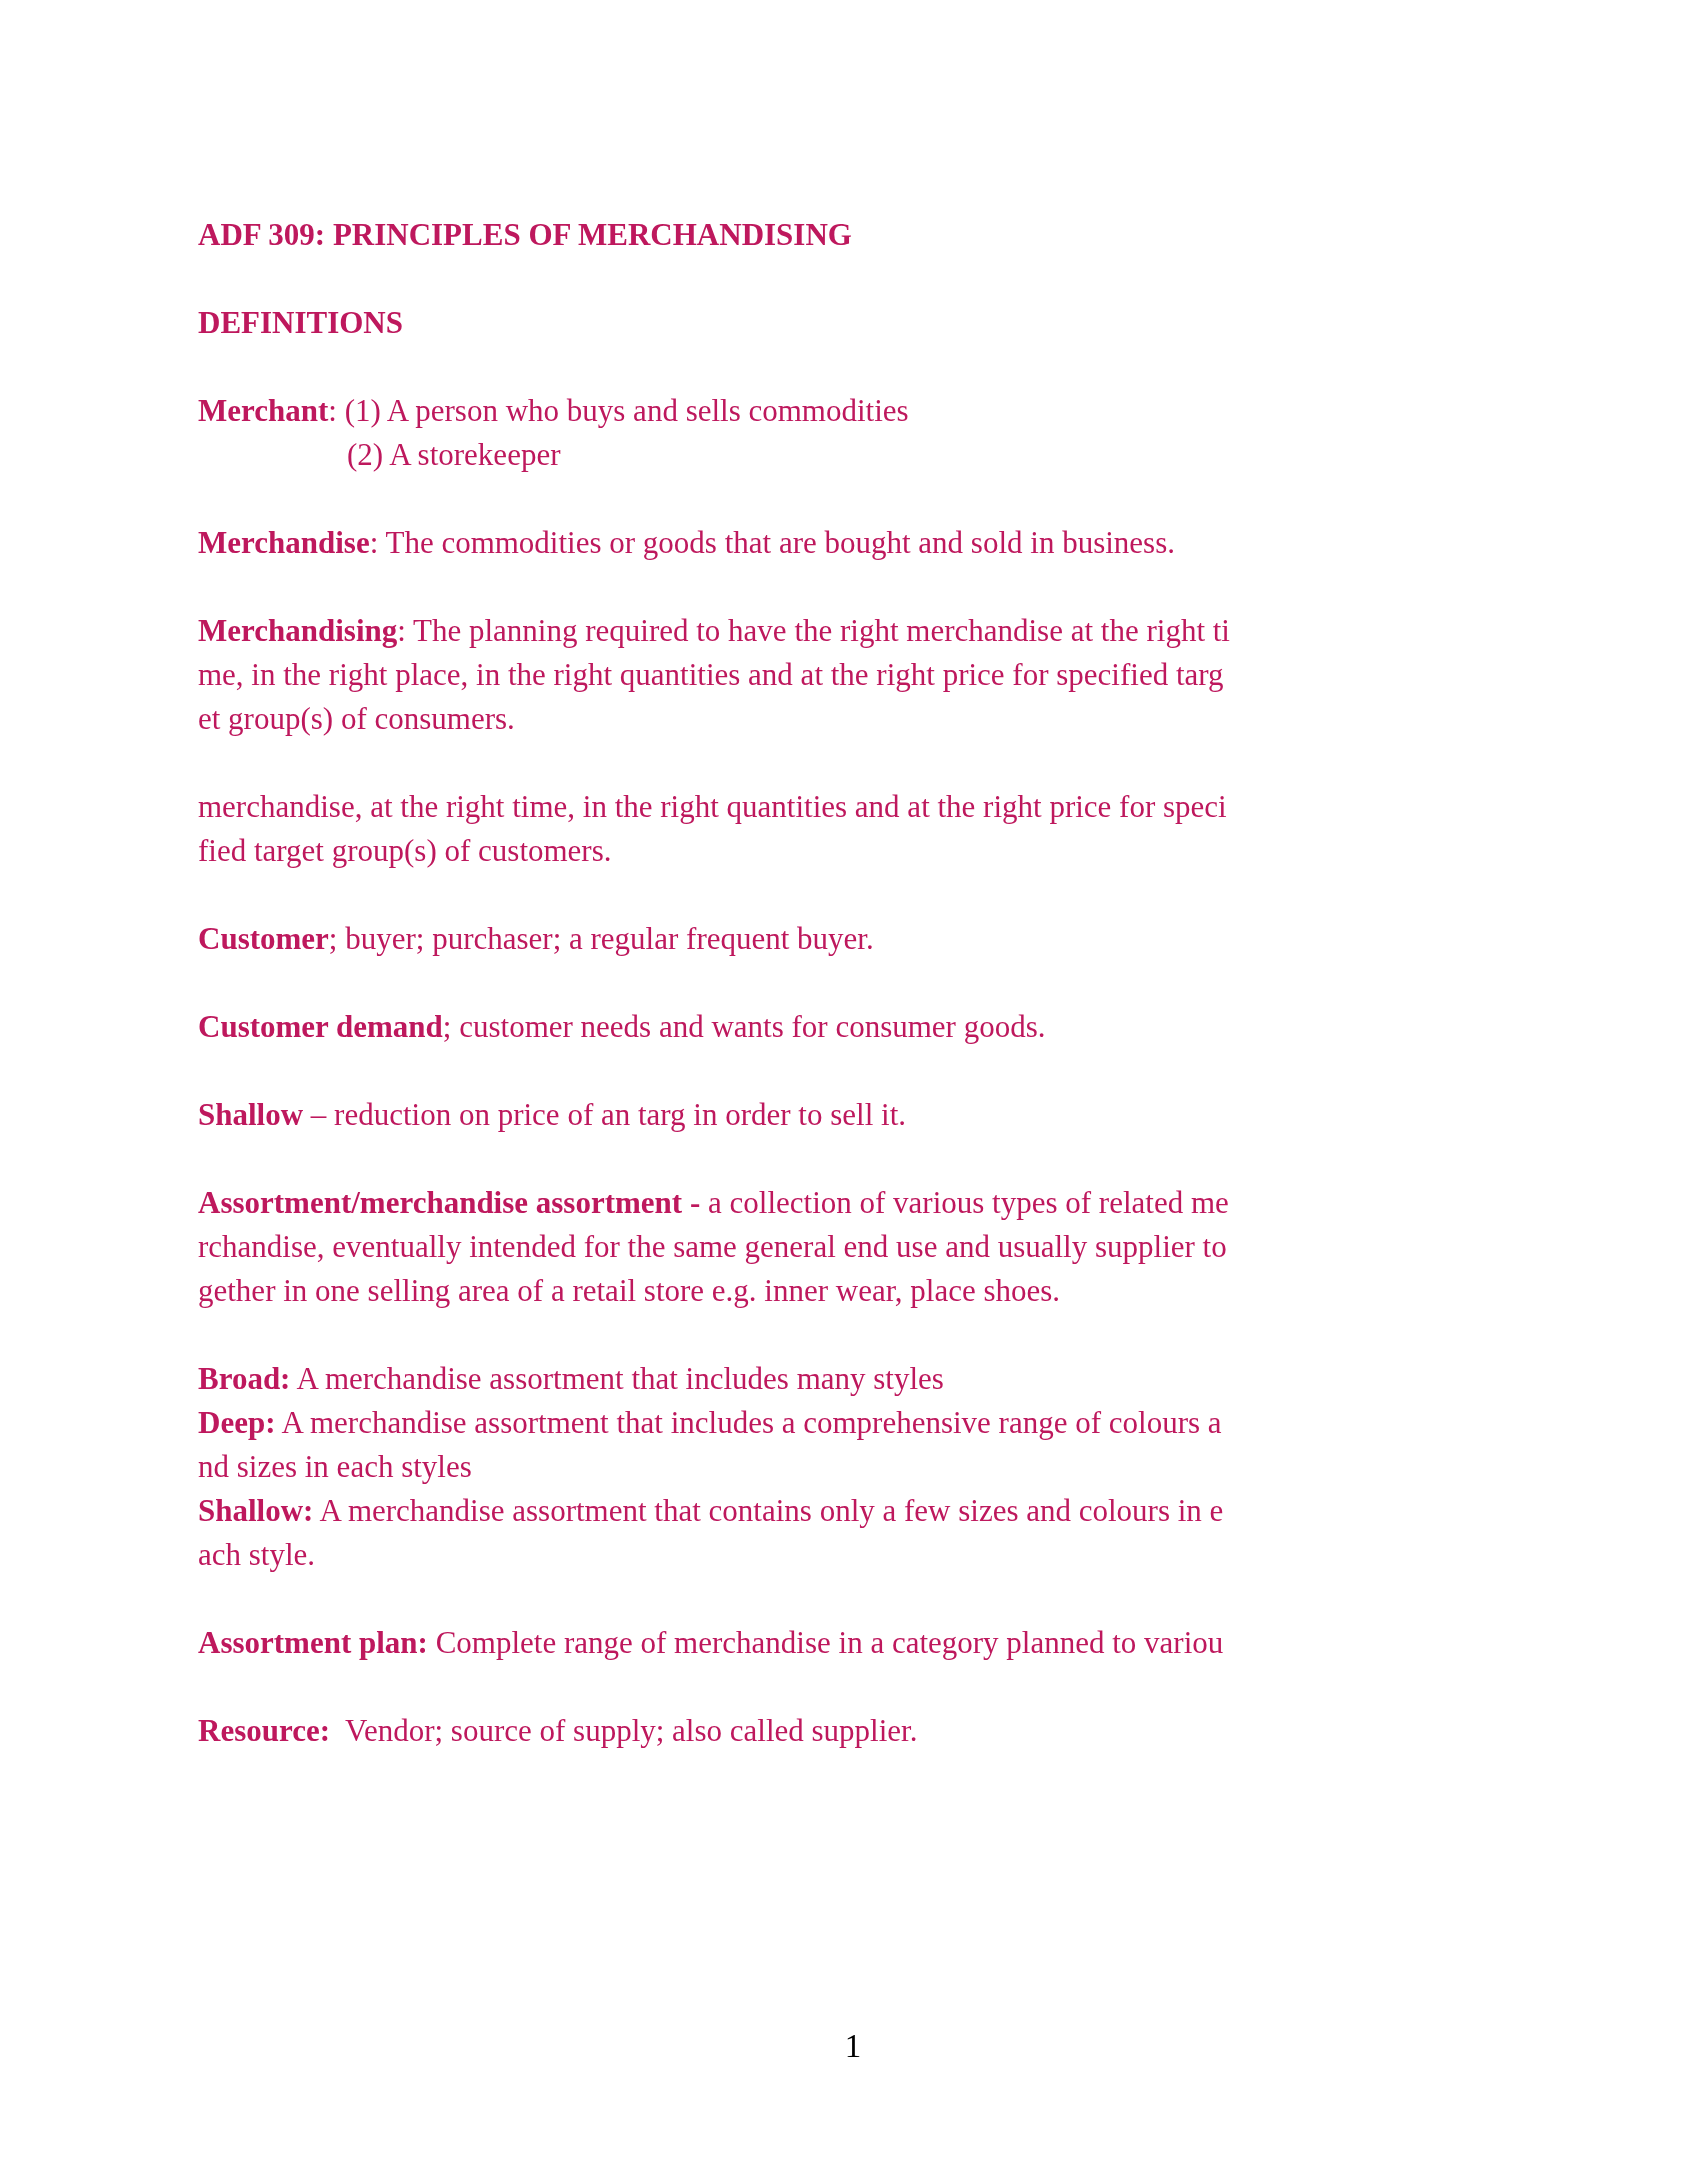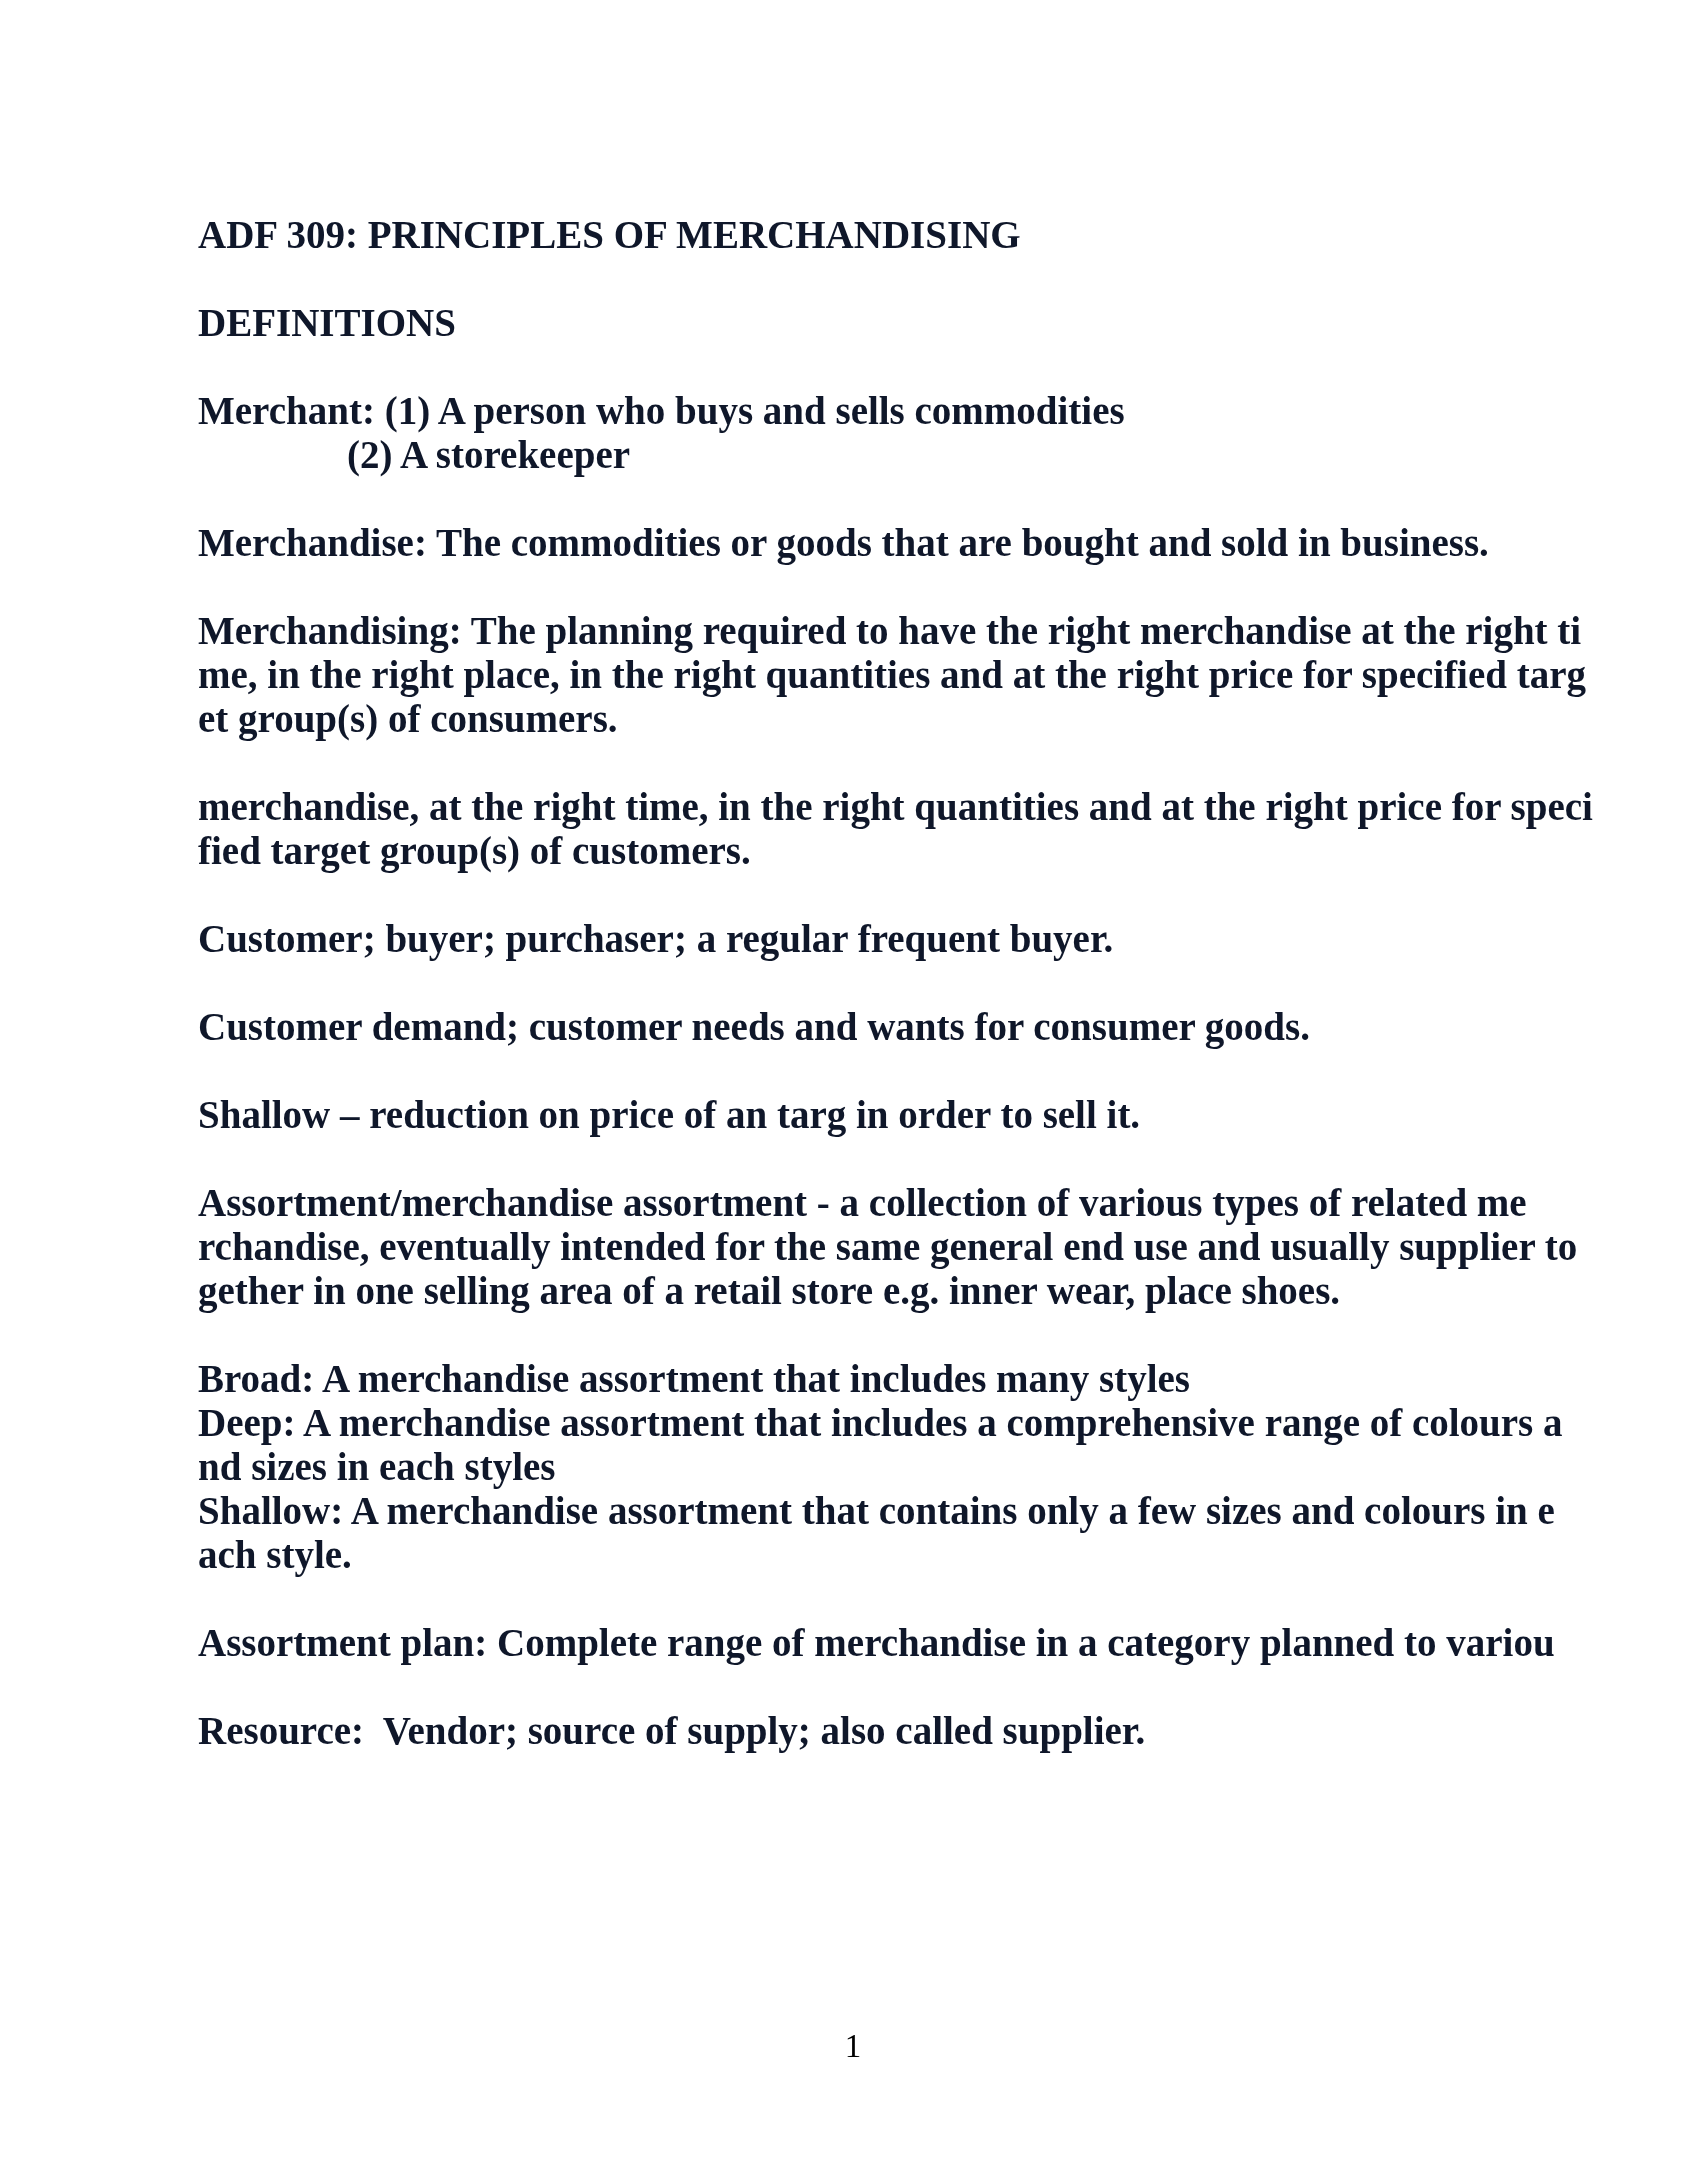--- a/index.html
+++ b/index.html
@@ -23,26 +23,26 @@
   .content {
     position: absolute;
     left: 198px;
     top: 213px;
     width: 1363px;
   }
   .block {
     margin-bottom: 44px; 
   }
   .line {
-    font-size: 39px;
+    font-size: 31px;
     line-height: 44px;
     white-space: pre;      
-    color: #0f172a;
+    color: #be185d;
   }
-  .seg { font-weight: bold; }
+  .seg { font-weight: normal; }
   .seg.bold { font-weight: bold; }
   .footer {
     position: absolute;
     left: 198px;
     top: 2026px;
     width: 1310px;
     text-align: center;
     font-size: 33px;
     line-height: 40px;
     color: #000000;

